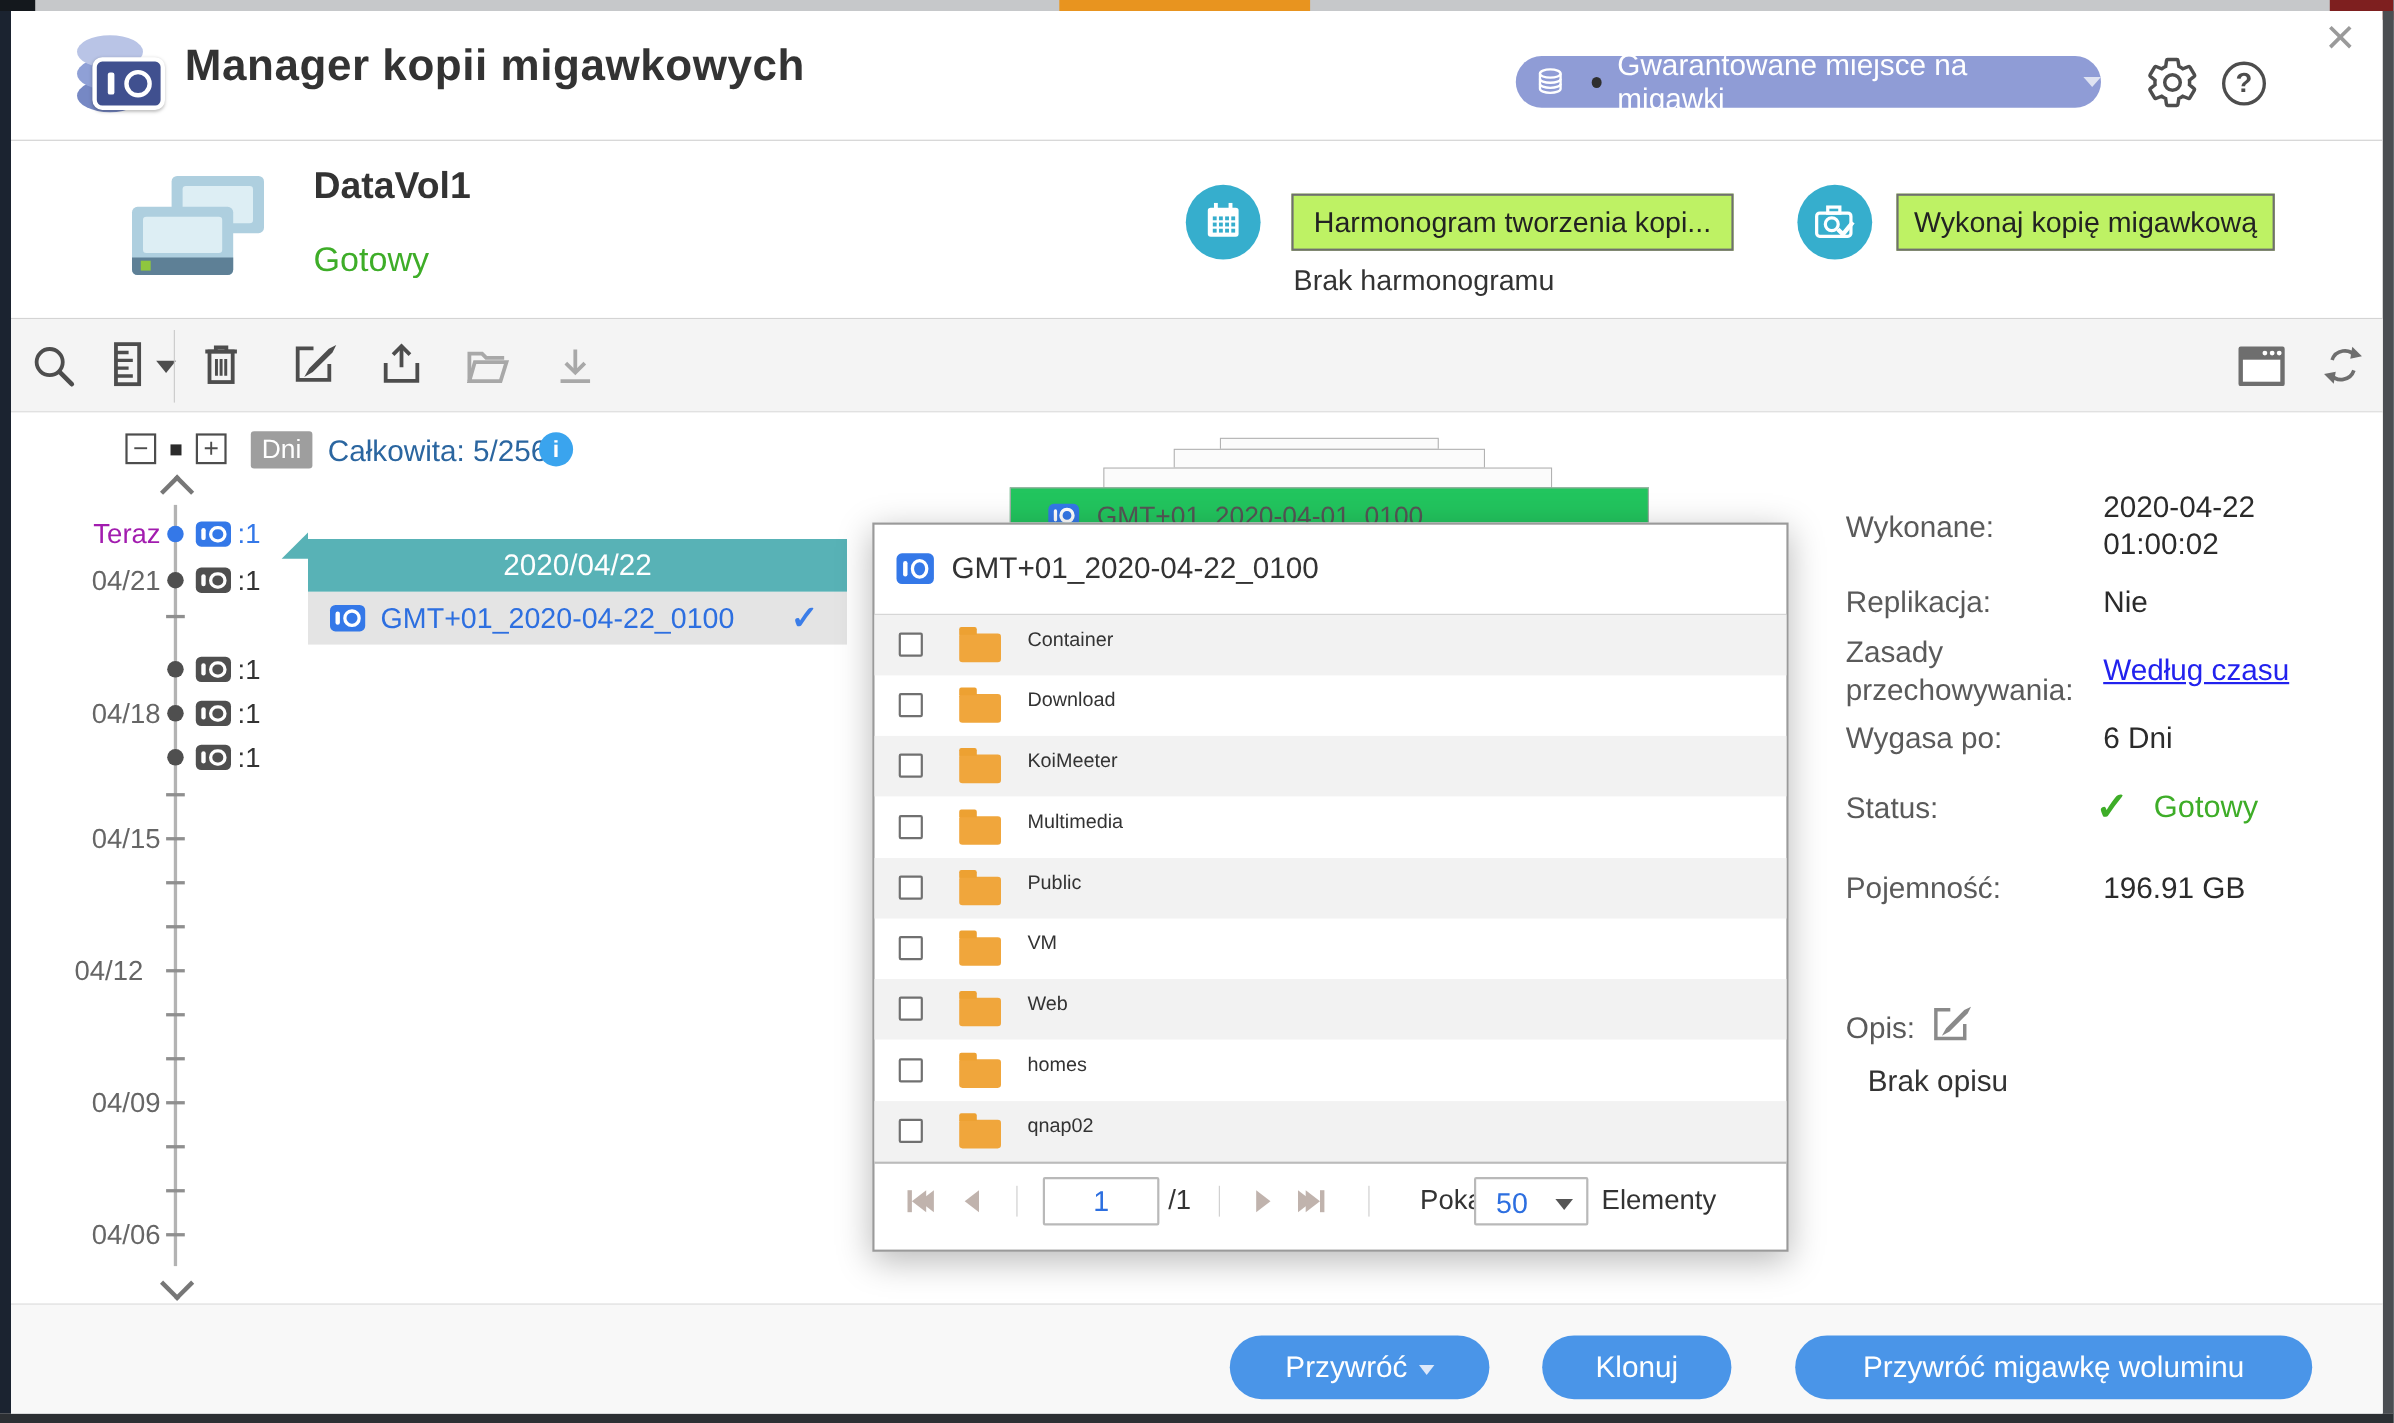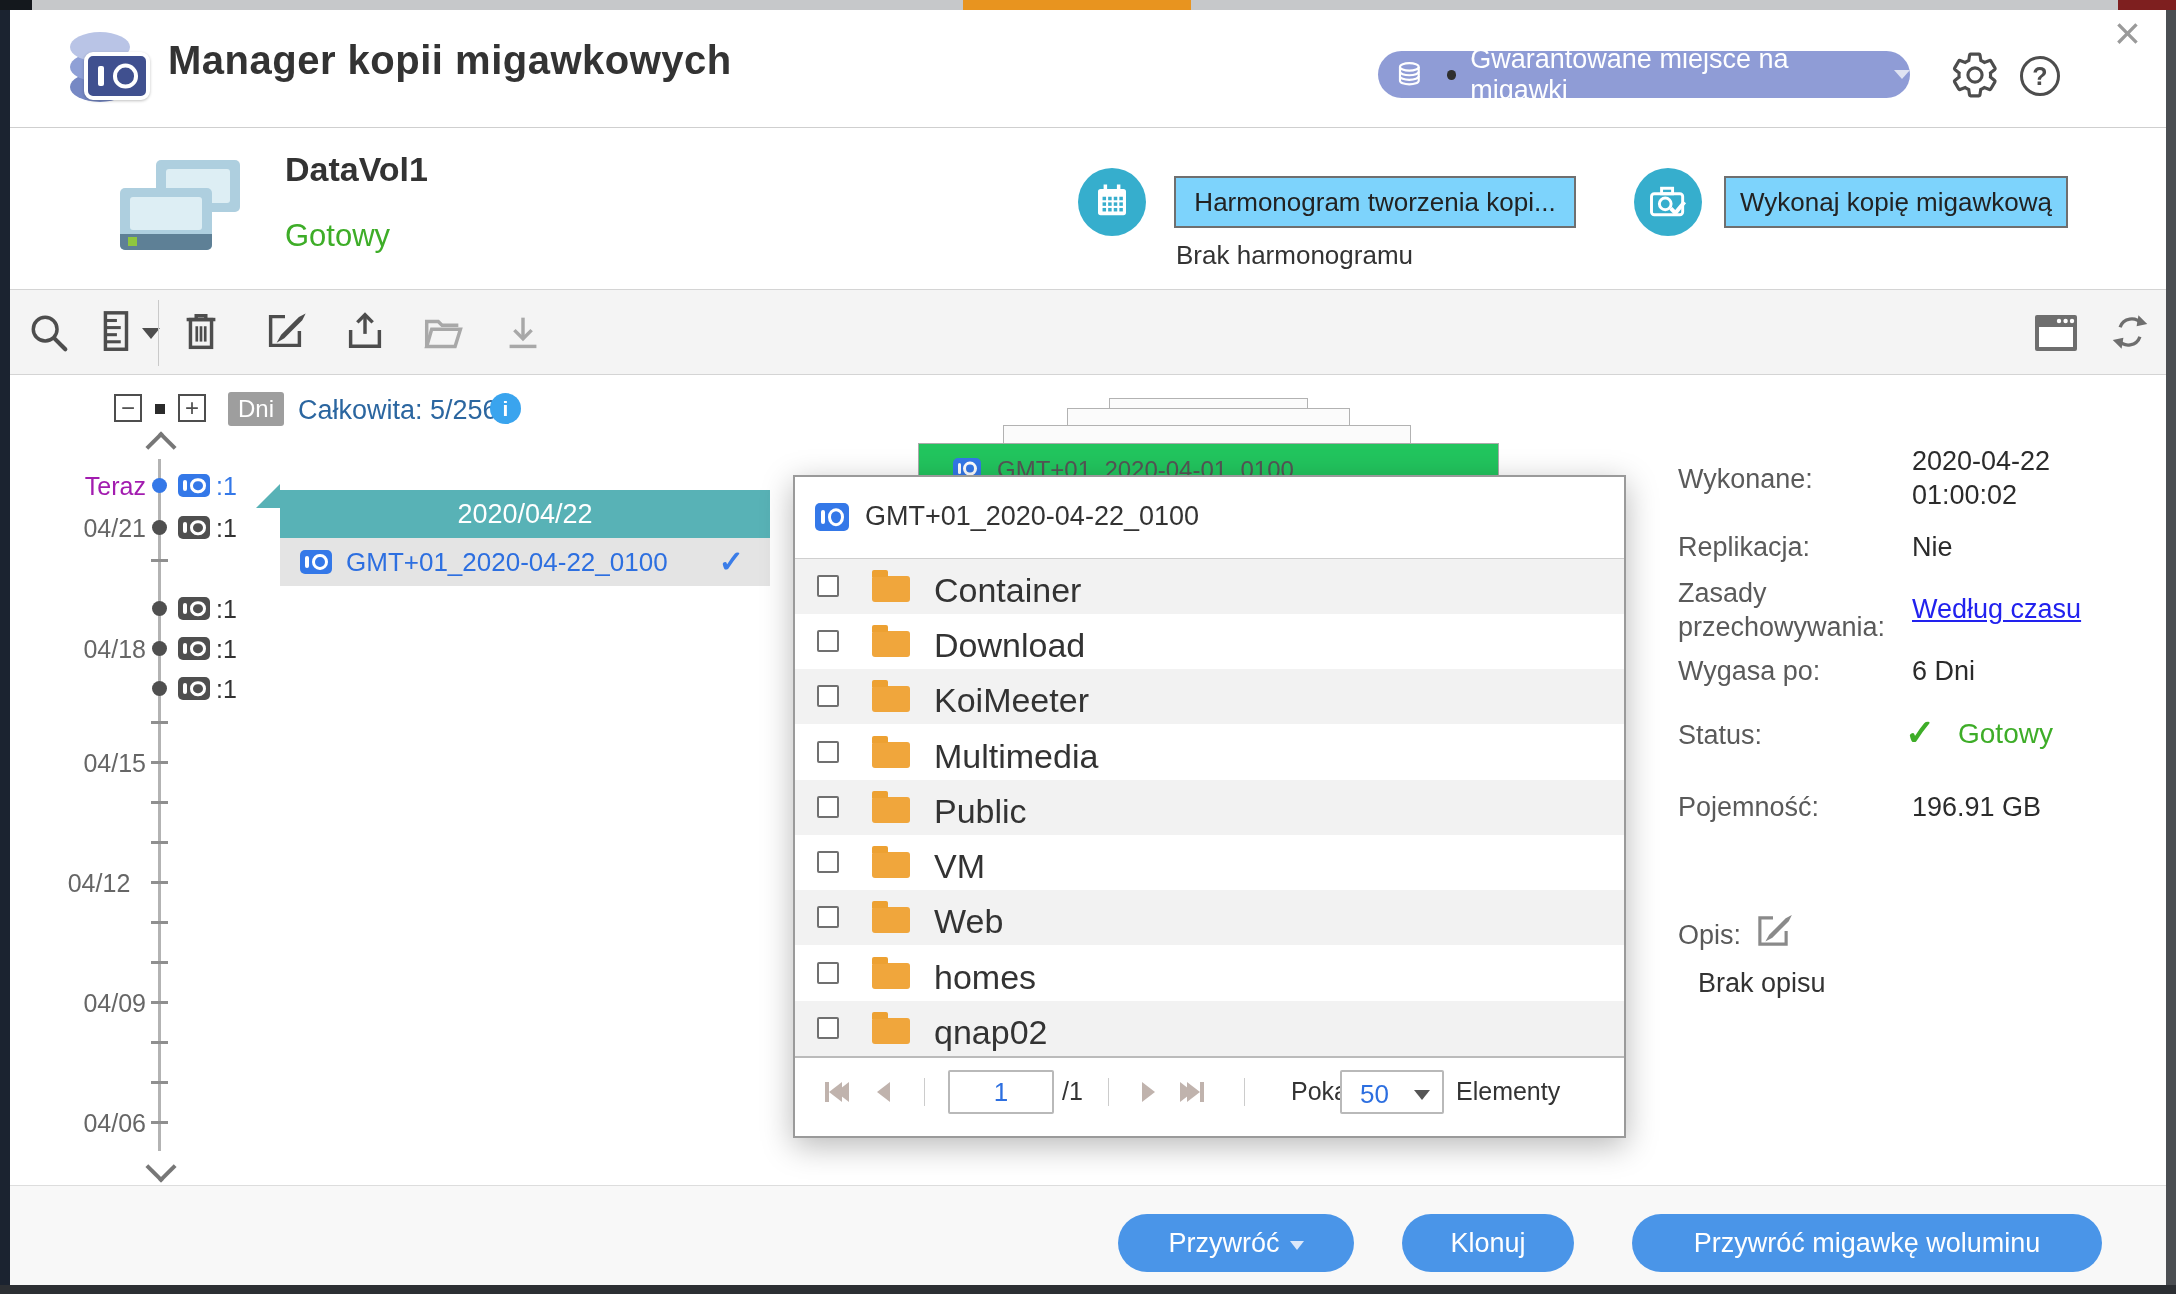--- a/index.html
+++ b/index.html
@@ -41,21 +41,21 @@
 
   
   .vol-name { left:285px; top:150px; font-size:34px; font-weight:bold; color:#333; }
   .vol-status { left:285px; top:218px; font-size:31px; color:#3ead28; }
   .disk { position:absolute; background:#aecfdf; border-radius:5px; }
   .disk .panel { position:absolute; left:10px; top:9px; right:10px; bottom:9px; background:#ddeef4; border-radius:3px; }
   .disk.front .panel { bottom:20px; }
   .disk.front::after { content:""; position:absolute; left:0; bottom:0; width:100%; height:16px; background:#5e8096; border-radius:0 0 5px 5px; }
   .led { position:absolute; left:8px; bottom:4px; width:9px; height:9px; background:#8fc63f; z-index:3; }
   .circle-btn { position:absolute; width:68px; height:68px; border-radius:50%; background:#36aecd; display:flex; align-items:center; justify-content:center; cursor:pointer; }
-  .outline-btn { position:absolute; height:52px; border:2px solid #6f6f6f; background:#7dd3fc; color:#222; font-size:26px; display:flex; align-items:center; justify-content:center; cursor:pointer; }
+  .outline-btn { position:absolute; height:52px; border:2px solid #6f6f6f; background:#bef264; color:#222; font-size:26px; display:flex; align-items:center; justify-content:center; cursor:pointer; }
   .no-sched { left:1176px; top:240px; font-size:26px; color:#333; }
   .row-sep2 { left:10px; top:289px; width:2156px; height:1px; background:#d4d4d4; }
 
   
   .toolbar { left:10px; top:290px; width:2156px; height:85px; background:#f4f4f4; border-bottom:1px solid #d4d4d4; }
   .tb-icon { position:absolute; cursor:pointer; }
   .tb-div { left:158px; top:300px; width:1px; height:66px; background:#c9c9c9; }
   .tb-caret { width:0; height:0; border-left:9px solid transparent; border-right:9px solid transparent; border-top:11px solid #4d4d4d; }
 
   
@@ -98,21 +98,21 @@
   
   .popup { left:793px; top:475px; width:833px; height:663px; background:#fff; border:2px solid #9a9a9a; box-shadow:0 8px 30px rgba(0,0,0,.28); }
   .popup-hd-cam { position:absolute; left:20px; top:26px; width:34px; height:28px; }
   .popup-title { position:absolute; left:70px; top:24px; font-size:27px; color:#333; }
   .popup-sep { position:absolute; left:0; top:81px; width:100%; height:1px; background:#cfcfcf; }
   .frow { position:absolute; left:0; width:829px; height:55px; cursor:pointer; }
   .frow.alt { background:#f2f2f2; }
   .cb { position:absolute; left:22px; top:16px; width:22px; height:22px; background:#fff; border:2px solid #707070; border-radius:2px; cursor:pointer; }
   .folder { position:absolute; left:77px; top:17px; width:38px; height:26px; background:#f0a63c; border-radius:2px 3px 3px 3px; }
   .folder::before { content:""; position:absolute; top:-6px; left:0; width:16px; height:7px; background:#eda132; border-radius:2px 2px 0 0; }
-  .fname { position:absolute; left:139px; top:12px; font-size:34px; color:#333; }
+  .fname { position:absolute; left:139px; top:12px; font-size:18px; color:#333; }
   .popup-sep2 { position:absolute; left:0; top:579px; width:100%; height:2px; background:#bbb; }
 
   .pg-tri-l { width:0; height:0; border-top:10px solid transparent; border-bottom:10px solid transparent; border-right:13px solid #c0b3ad; }
   .pg-tri-r { width:0; height:0; border-top:10px solid transparent; border-bottom:10px solid transparent; border-left:13px solid #c0b3ad; }
   .pg-bar { width:4px; height:20px; background:#c0b3ad; }
   .pg-group { position:absolute; display:flex; align-items:center; cursor:pointer; }
   .pg-div { position:absolute; width:1px; height:28px; background:#ccc; top:601px; }
   .pg-input { position:absolute; left:153px; top:593px; width:106px; height:44px; border:2px solid #b9b9b9; border-radius:2px; text-align:center; font-size:26px; color:#2d6fe0; font-family:"Liberation Sans",sans-serif; }
   .pg-label { position:absolute; top:600px; font-size:25px; color:#333; }
   .pg-select { position:absolute; left:545px; top:593px; width:104px; height:44px; border:2px solid #b9b9b9; border-radius:2px; background:#fff; cursor:pointer; }

